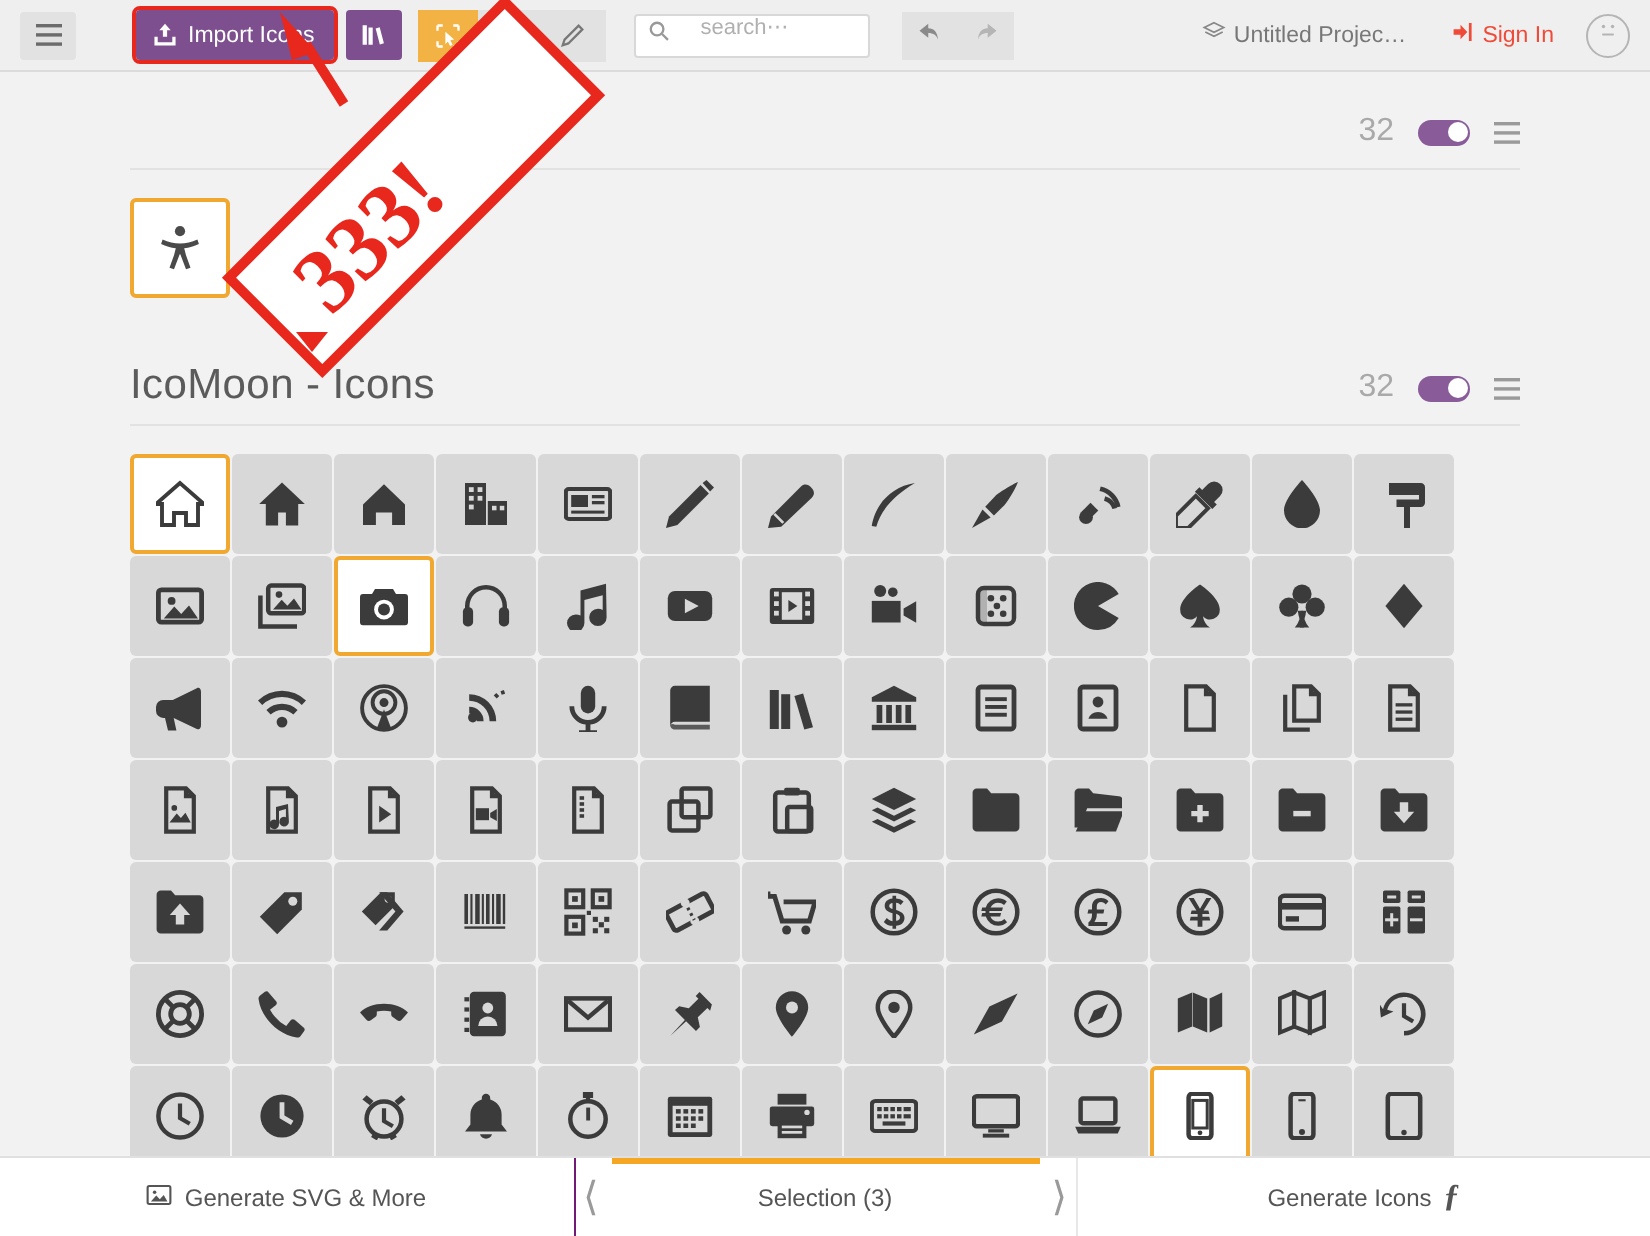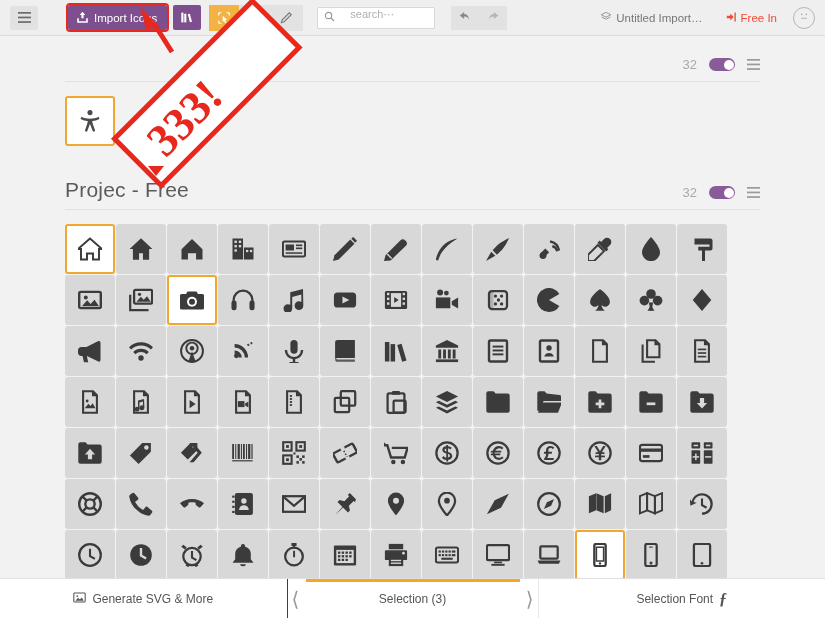--- a/index.html
+++ b/index.html
@@ -102,21 +102,21 @@
   .set-header {
     display: flex; align-items: flex-end;
     border-bottom: 1px solid #e2e2e2;
     padding-bottom: 7px;
   }
   .set-title {
     font-size: 21px; font-weight: 400; color: #5b5b5b;
     letter-spacing: .2px;
   }
   .set-ctrl { display: flex; align-items: center; gap: 12px; margin-bottom: 2px; }
-  .set-count { font-size: 13px; color: #a9a9a9; }
+  .set-count { font-size: 16px; color: #a9a9a9; }
   .toggle {
     width: 26px; height: 13px; border-radius: 7px;
     background: #8a5b99; position: relative; cursor: pointer;
   }
   .toggle::after {
     content: ""; position: absolute; right: 1.5px; top: 1.5px;
     width: 10px; height: 10px; border-radius: 50%; background: #fff;
   }
   .set-menu { color: #9a9a9a; cursor: pointer; line-height: 0; }
 
@@ -274,31 +274,31 @@
 
   <div class="spacer"></div>
 
   <div id="project-name">
     <span>
       <svg width="12" height="12" viewBox="0 0 16 16" fill="none" stroke="#888" stroke-width="1.1">
           <path d="M8 1.8L14.5 5 8 8.2 1.5 5z"></path>
           <path d="M2.2 8l5.8 2.9L13.8 8"></path>
         </svg>
     </span>
-    <span>Untitled Import…</span>
+    <span>Untitled Projec…</span>
   </div>
 
   <div id="signin-btn">
     <span>
       <svg width="12" height="12" viewBox="0 0 16 16" fill="#ef4b38">
           <path d="M7 3.2L11.5 8 7 12.8v-3H2.4V6.2H7z"></path>
           <rect x="12.6" y="2" width="1.8" height="12"></rect>
         </svg>
     </span>
-    <span>Free In</span>
+    <span>Sign In</span>
   </div>
 
   <div id="avatar">
     <span>
       <svg width="14" height="14" viewBox="0 0 16 16" fill="#b5b5b5">
           <circle cx="5.4" cy="6" r="1"></circle>
           <circle cx="10.6" cy="6" r="1"></circle>
           <rect x="4.6" y="10" width="6.8" height="1.1" rx=".5"></rect>
         </svg>
     </span>
@@ -329,21 +329,21 @@
             <circle cx="8" cy="2.4" r="1.7"></circle>
             <path d="M2.2 5.2c1.9.9 3.8 1.3 5.8 1.3s3.9-.4 5.8-1.3l.5 1.5c-1.6.8-3.2 1.2-4.9 1.4l.6 2.3 1.5 4.2-1.5.5-1.9-5h-.2l-1.9 5-1.5-.5 1.5-4.2.6-2.3c-1.7-.2-3.3-.6-4.9-1.4z"></path>
           </svg>
         </span>
       </div>
     </div>
   </div>
 
   <div id="set2">
     <div class="set-header">
-      <div class="set-title">Projec - Free</div>
+      <div class="set-title">IcoMoon - Icons</div>
       <div class="spacer"></div>
       <div class="set-ctrl">
         <span class="set-count">32</span>
         <span class="toggle"></span>
         <span class="set-menu">
           <svg width="13" height="11" viewBox="0 0 13 11">
               <rect y="0" width="13" height="1.7" fill="#9a9a9a"></rect>
               <rect y="4.6" width="13" height="1.7" fill="#9a9a9a"></rect>
               <rect y="9.2" width="13" height="1.7" fill="#9a9a9a"></rect>
             </svg>
@@ -1217,21 +1217,21 @@
     <span>Generate SVG &amp; More</span>
   </div>
 
   <div class="bb-seg" id="bb-center">
     <span class="chev" id="chev-l">⟨</span>
     <span>Selection (3)</span>
     <span class="chev" id="chev-r">⟩</span>
   </div>
 
   <div class="bb-seg" id="bb-right">
-    <span>Selection Font</span>
+    <span>Generate Icons</span>
     <span style="font-family:'Liberation Serif',serif;font-style:italic;font-size:16px;font-weight:700;">ƒ</span>
   </div>
 </div>
 
 <svg id="annotation" viewBox="0 0 825 618">
 
   <g transform="rotate(-45 205 95)">
     <rect x="110" y="62" width="195" height="66" fill="#ffffff" stroke="#e8271d" stroke-width="5"></rect>
     <text x="132" y="112" font-family="'Liberation Serif', serif" font-size="46" font-weight="700" fill="#e8271d" transform="rotate(0 132 112)">333!</text>
   </g>

